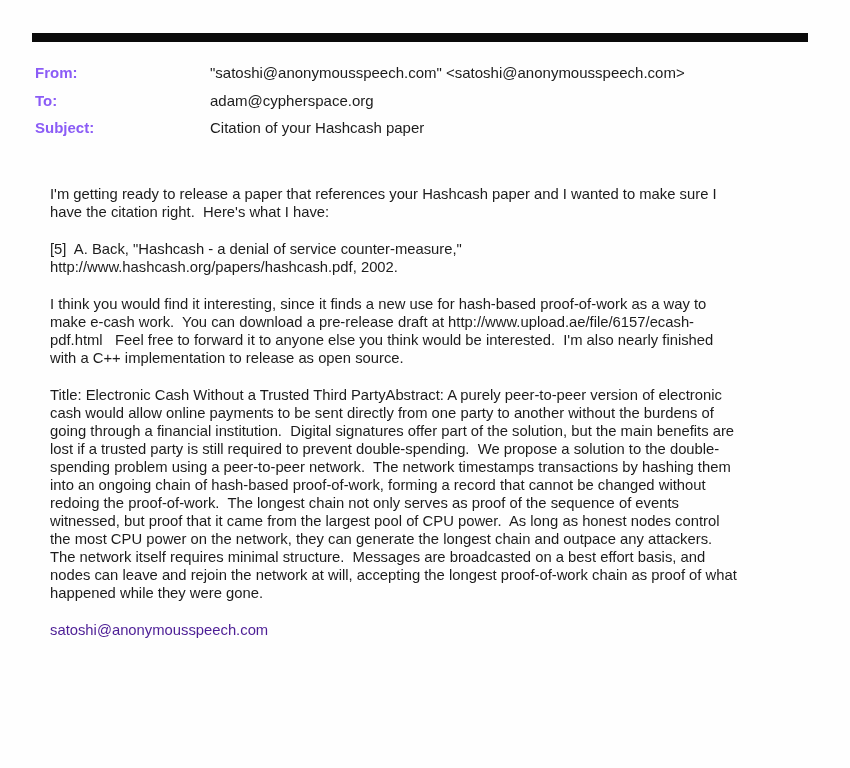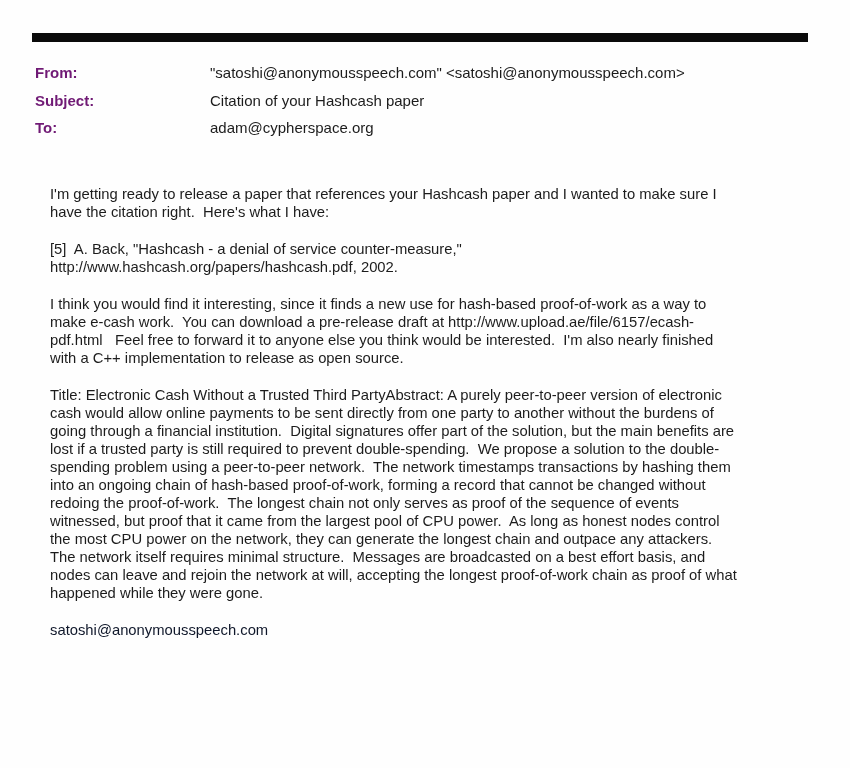--- a/index.html
+++ b/index.html
@@ -35,21 +35,21 @@
     display: flex;
     align-items: flex-start;
     height: 27.5px;
     font-size: 15px;
     line-height: 19px;
   }
   .header-label {
     width: 175px;
     flex: 0 0 175px;
     font-weight: bold;
-    color: #701a75;
+    color: #8b5cf6;
   }
   .header-value {
     flex: 1 1 auto;
     color: #1c1c1c;
   }
   .body-block {
     position: absolute;
     left: 50px;
     top: 185px;
     width: 800px;
@@ -58,42 +58,42 @@
     margin: 0 0 19px 0;
     font-size: 14.8px;
     line-height: 18px;
     white-space: pre-wrap;
     color: #1c1c1c;
   }
   .signature {
     margin-top: 14px;
     font-size: 14.8px;
     line-height: 18px;
-    color: #0f172a;
+    color: #4c1d95;
   }
 </style>
 </head>
 <body>
 
 <div class="page">
 
   <div class="top-rule"></div>
 
   <div class="header-block">
     <div class="header-row">
       <div class="header-label">From:</div>
       <div class="header-value">"satoshi@anonymousspeech.com" &lt;satoshi@anonymousspeech.com&gt;</div>
     </div>
     <div class="header-row">
+      <div class="header-label">To:</div>
+      <div class="header-value">adam@cypherspace.org</div>
+    </div>
+    <div class="header-row">
       <div class="header-label">Subject:</div>
       <div class="header-value">Citation of your Hashcash paper</div>
-    </div>
-    <div class="header-row">
-      <div class="header-label">To:</div>
-      <div class="header-value">adam@cypherspace.org</div>
     </div>
   </div>
 
   <div class="body-block">
     <p class="para">I'm getting ready to release a paper that references your Hashcash paper and I wanted to make sure I
 have the citation right.  Here's what I have:</p>
     <p class="para">[5]  A. Back, "Hashcash - a denial of service counter-measure,"
 http://www.hashcash.org/papers/hashcash.pdf, 2002.</p>
     <p class="para">I think you would find it interesting, since it finds a new use for hash-based proof-of-work as a way to
 make e-cash work.  You can download a pre-release draft at http://www.upload.ae/file/6157/ecash-

